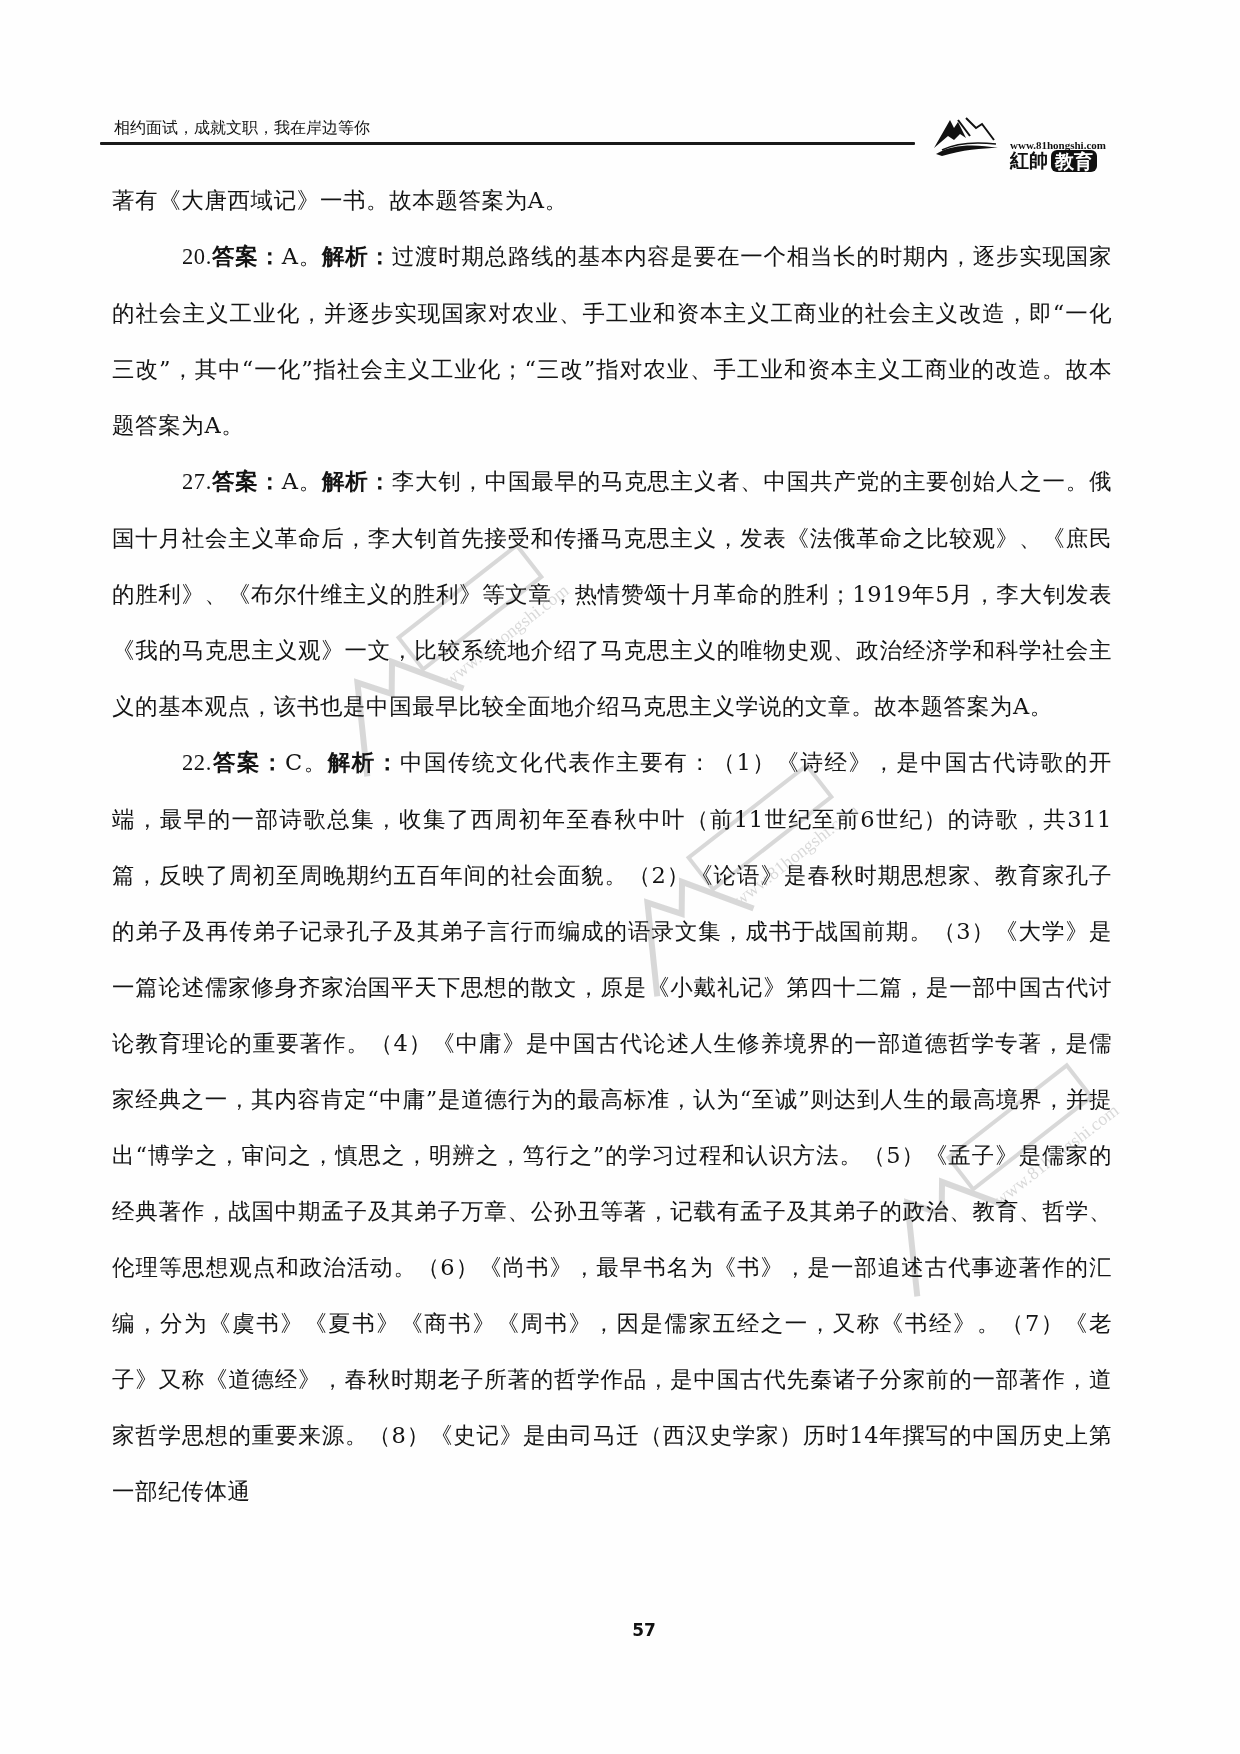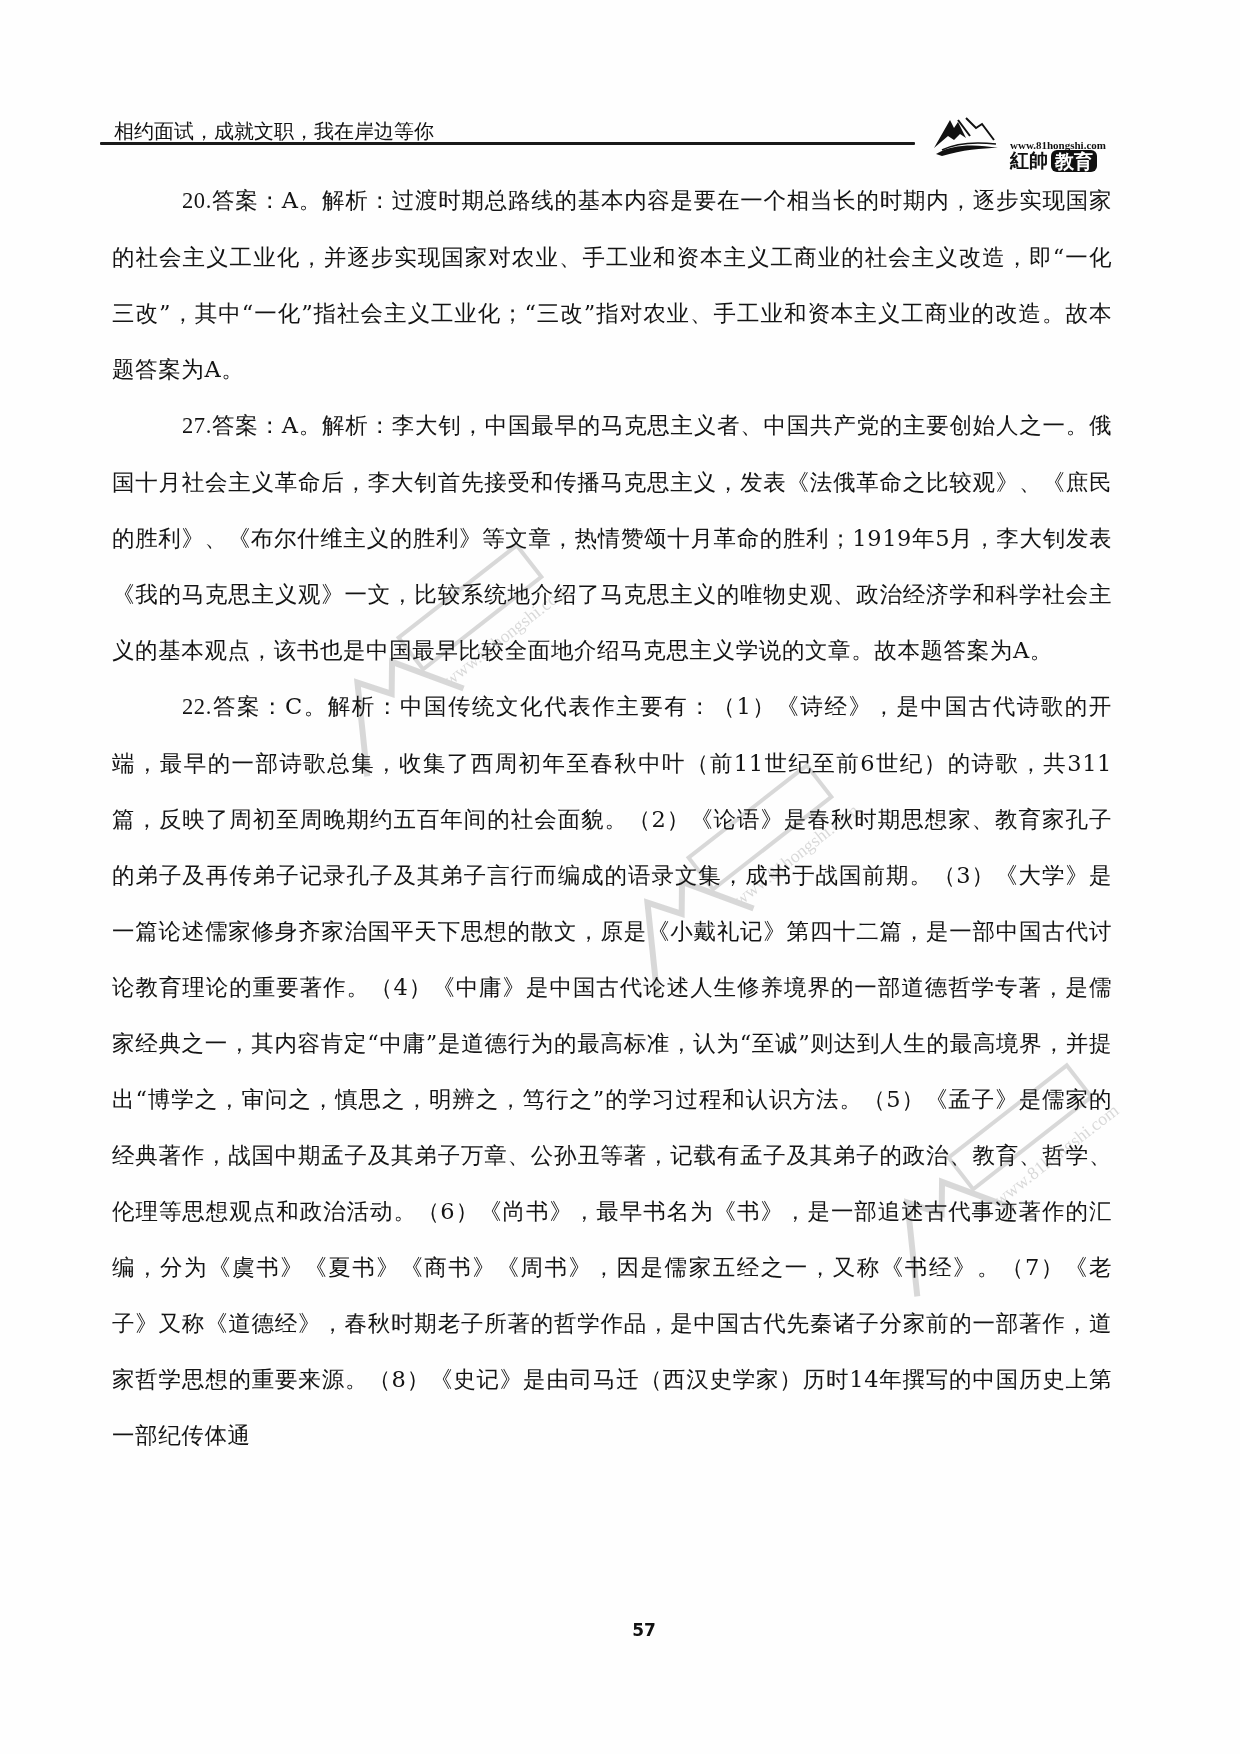--- a/index.html
+++ b/index.html
@@ -28,21 +28,21 @@
       left: 100px;
       top: 112px;
       width: 1040px;
       height: 50px;
     }
     .header-motto {
       position: absolute;
       left: 14px;
       top: 6px;
       font-family: "DejaVu Sans", "Liberation Sans", sans-serif;
-      font-size: 20px;
+      font-size: 16px;
       letter-spacing: 0px;
       color: #111;
       white-space: nowrap;
     }
     .header-rule {
       position: absolute;
       left: 0;
       top: 30px;
       width: 815px;
       height: 3px;
@@ -113,21 +113,21 @@
     }
     .para.indent {
       text-indent: 46px;
     }
     .qnum {
       font-family: "Liberation Serif", "DejaVu Serif", serif;
       margin-left: 24px;
     }
     .label-bold {
       font-family: "DejaVu Sans", "Liberation Sans", sans-serif;
-      font-weight: normal;
+      font-weight: bold;
     }
 
     
     .watermark {
       position: absolute;
       pointer-events: none;
       opacity: 0.18;
     }
 
     .page-number {
@@ -183,20 +183,23 @@
   </svg>
   <svg class="watermark" style="left:820px; top:1060px; width:330px; height:240px;" viewBox="0 0 330 240">
     <g transform="rotate(-38 165 120)">
       <path d="M40 170 L90 90 L110 120 L130 95 L170 160" stroke="#333" stroke-width="6" fill="none"></path>
       <rect x="150" y="80" width="150" height="40" fill="none" stroke="#333" stroke-width="4"></rect>
       <text x="160" y="150" font-size="18" fill="#333" font-family="Liberation Serif, serif">www.81hongshi.com</text>
     </g>
   </svg>
 
   <div class="content">
+    <p class="para">
+      <span>著有《大唐西域记》一书。故本题答案为A。</span>
+    </p>
 
     <p class="para indent">
       <span class="qnum">20.</span><span class="label-bold">答案：</span><span>A。</span><span class="label-bold">解析：</span><span>过渡时期总路线的基本内容是要在一个相当长的时期内，逐步实现国家的社会主义工业化，并逐步实现国家对农业、手工业和资本主义工商业的社会主义改造，即“一化三改”，其中“一化”指社会主义工业化；“三改”指对农业、手工业和资本主义工商业的改造。故本题答案为A。</span>
     </p>
 
     <p class="para indent">
       <span class="qnum">27.</span><span class="label-bold">答案：</span><span>A。</span><span class="label-bold">解析：</span><span>李大钊，中国最早的马克思主义者、中国共产党的主要创始人之一。俄国十月社会主义革命后，李大钊首先接受和传播马克思主义，发表《法俄革命之比较观》、《庶民的胜利》、《布尔什维主义的胜利》等文章，热情赞颂十月革命的胜利；1919年5月，李大钊发表《我的马克思主义观》一文，比较系统地介绍了马克思主义的唯物史观、政治经济学和科学社会主义的基本观点，该书也是中国最早比较全面地介绍马克思主义学说的文章。故本题答案为A。</span>
     </p>
 
     <p class="para indent">

